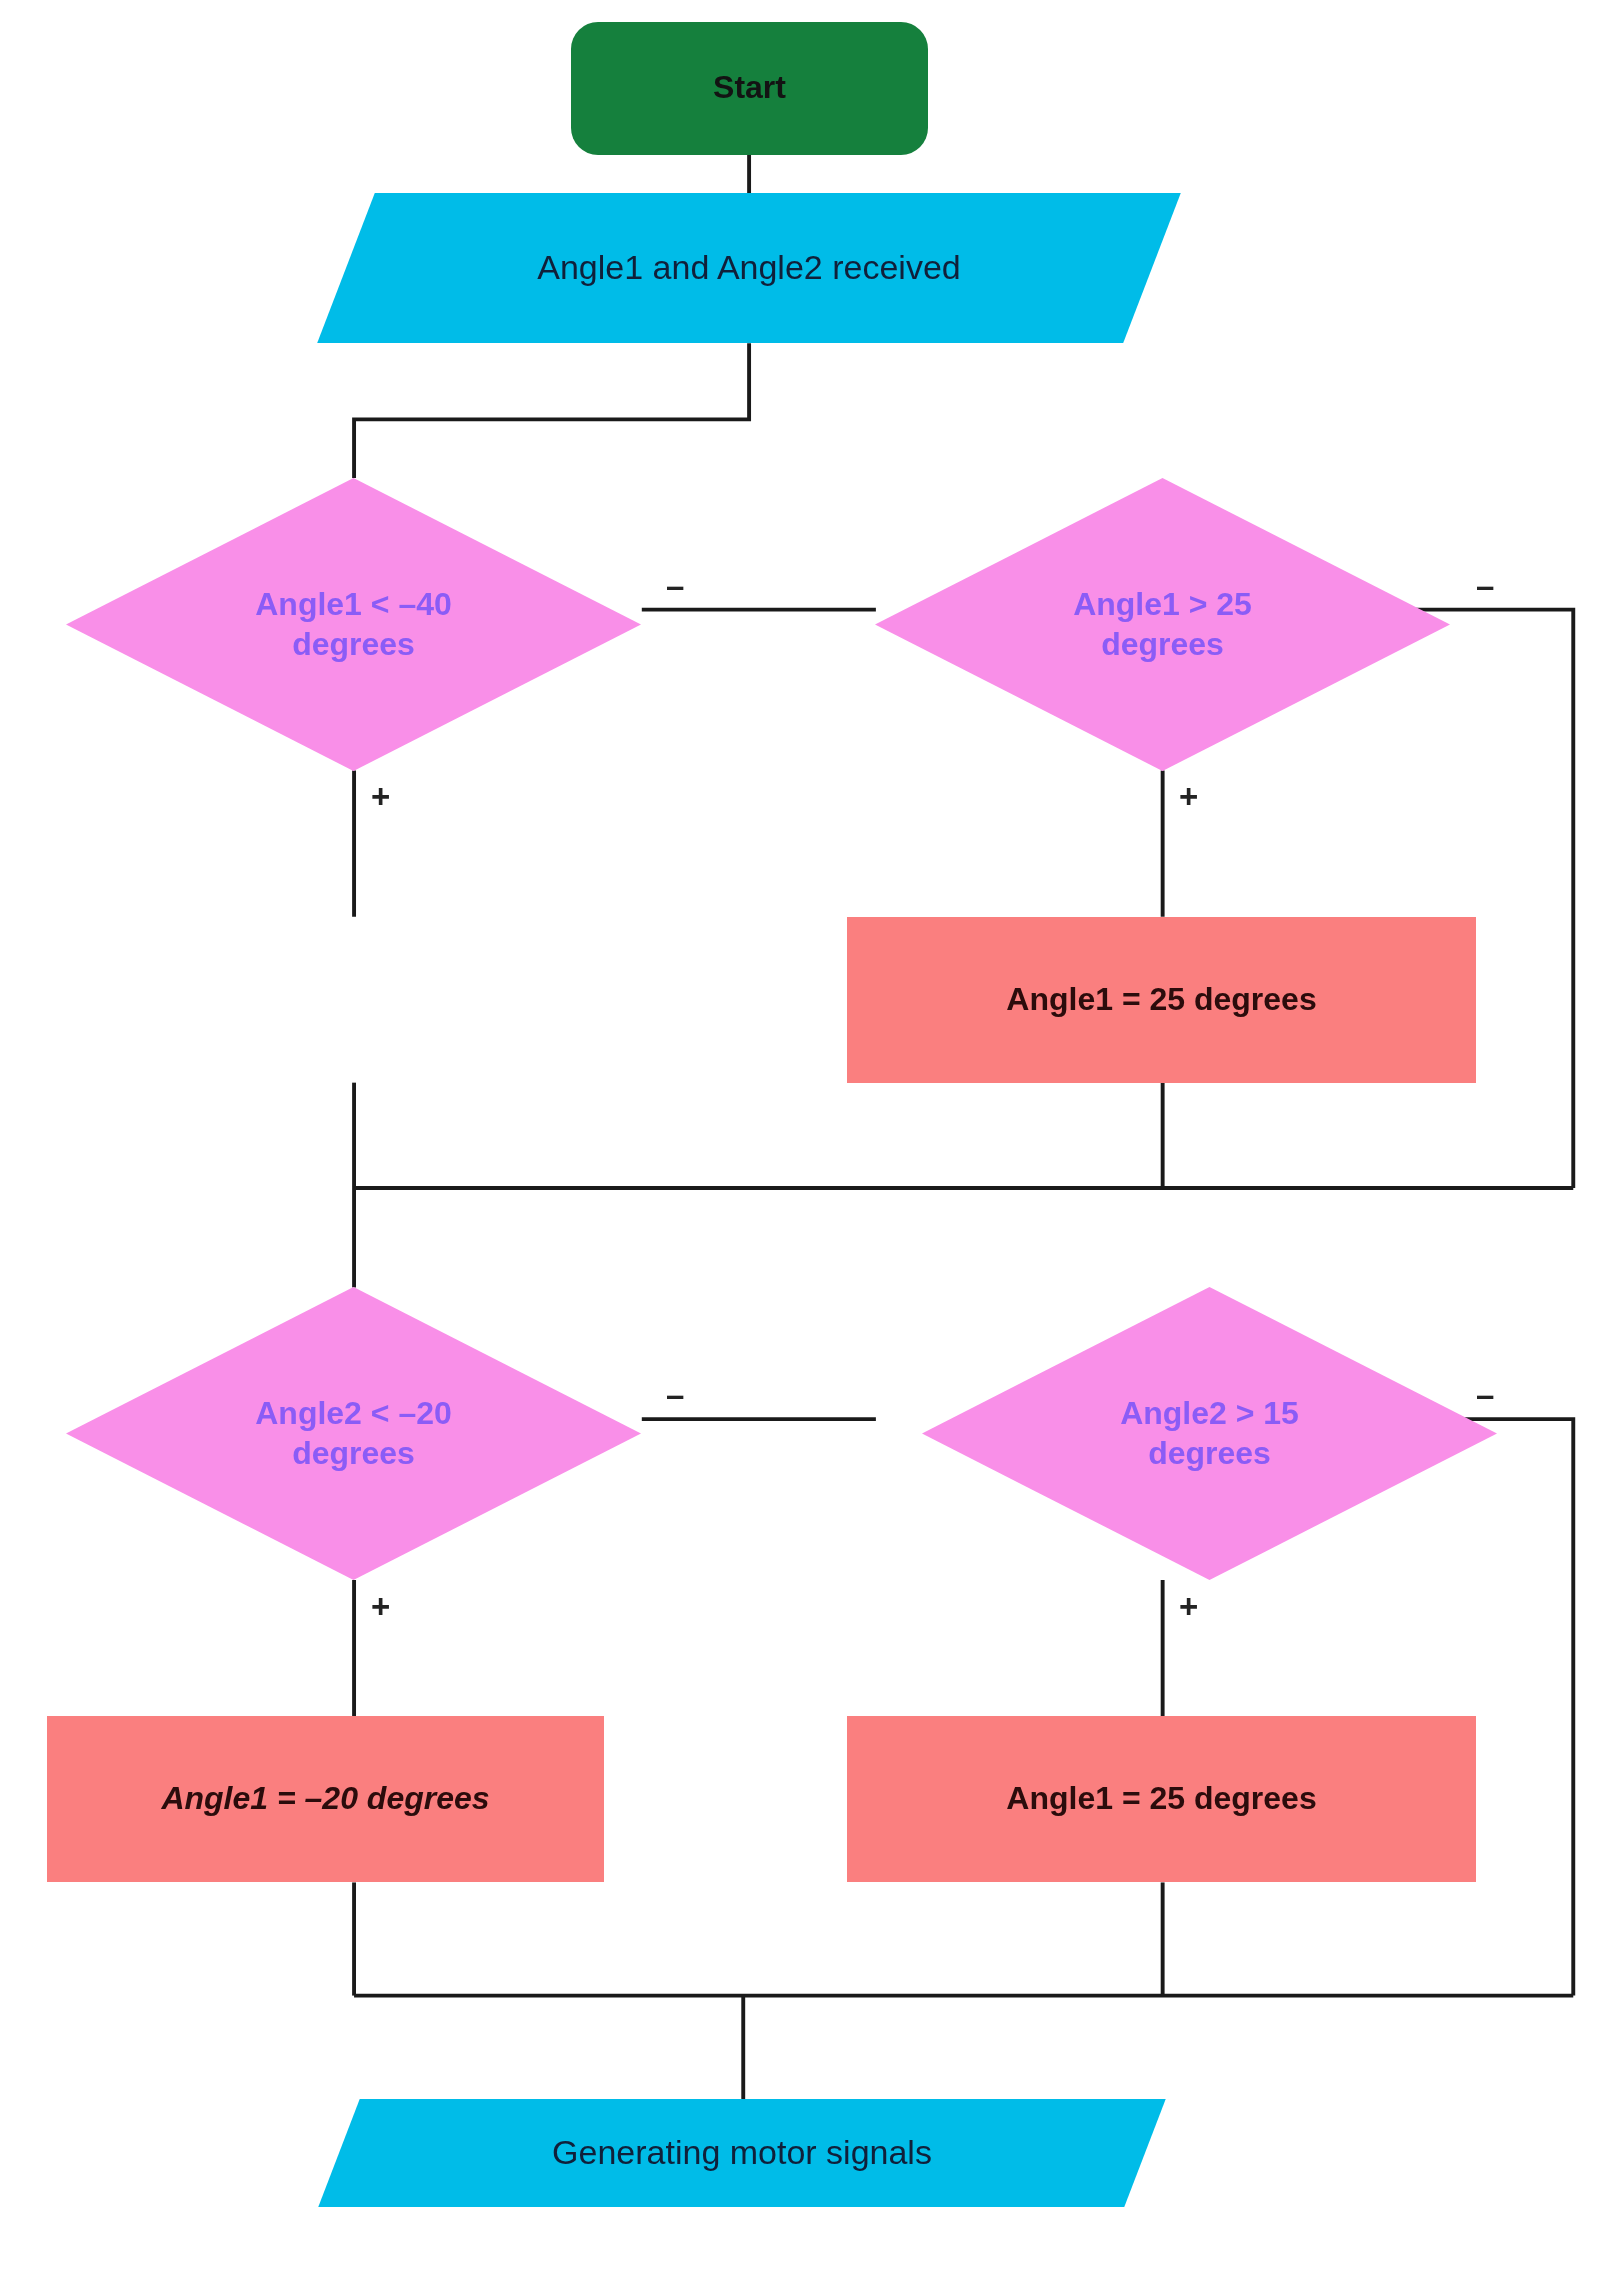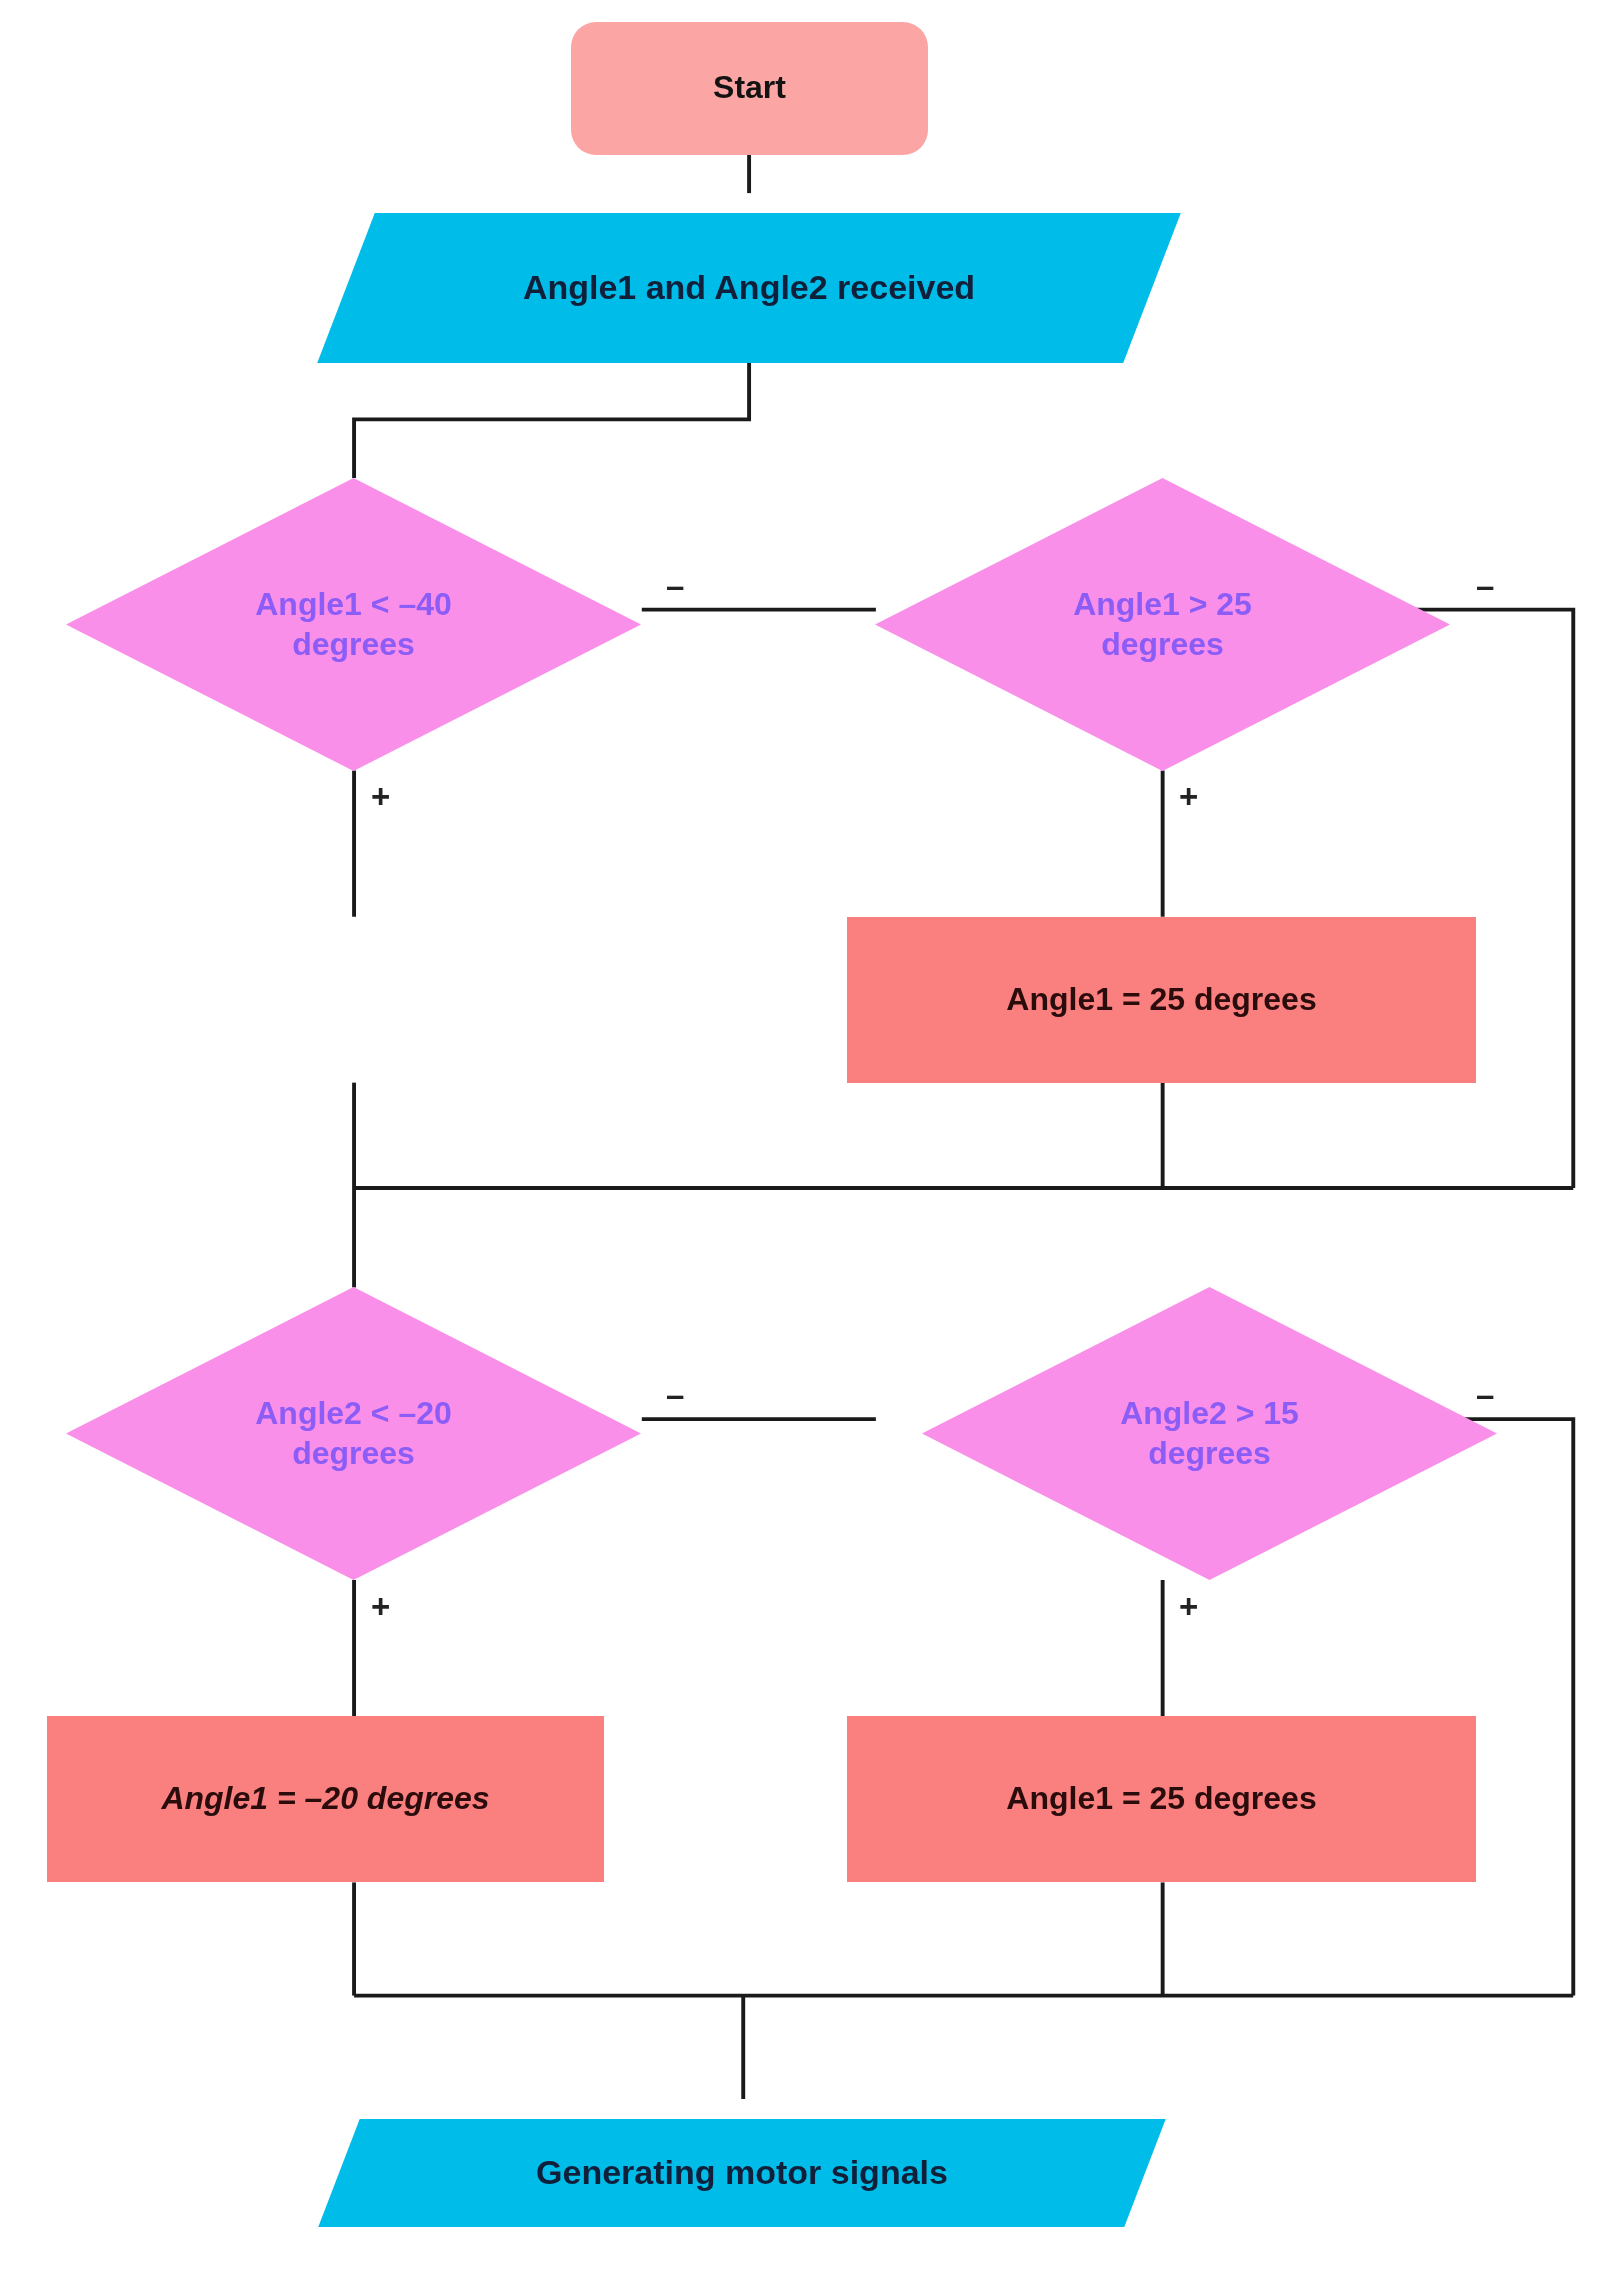--- a/index.html
+++ b/index.html
@@ -43,23 +43,22 @@
   .n-start {
     border-radius: 25px;
     font-size: 32px;
     font-weight: 600;
     color: #131313;
   }
 
   
   .n-io {
     font-size: 34px;
-    font-weight: 700;
+    font-weight: 400;
     color: #10203a;
-    margin-top: 20px;
   }
   .n-io .skew {
     position: absolute;
     left: 0; top: 0;
     width: 100%;
     height: 100%;
     transform: skewX(-21deg);
     z-index: 0;
   }
   .n-io .label { position: relative; z-index: 1; }
@@ -152,21 +151,21 @@
   <span class="edge-label" style="left:1179px; top:780px;">+</span>
 
   <span class="edge-label" style="left:666px; top:1378px;">–</span>
 
   <span class="edge-label" style="left:371px; top:1590px;">+</span>
 
   <span class="edge-label" style="left:1476px; top:1378px;">–</span>
 
   <span class="edge-label" style="left:1179px; top:1590px;">+</span>
 
-  <div class="node n-start" style="left:571px; top:21.5px; width:357px; height:133px; background:#fca5a5;">
+  <div class="node n-start" style="left:571px; top:21.5px; width:357px; height:133px; background:#15803d;border-radius:27px;">
     <span class="label">Start</span>
   </div>
 
   <div class="node n-io" style="left:346px; top:193px; width:806px; height:150px;">
     <span class="skew" style="background:#00BCE8;"></span>
     <span class="label">Angle1 and Angle2 received</span>
   </div>
 
   <div class="node n-decision" style="left:66px; top:478px; width:575px; height:293px;">
     <svg class="dia" viewBox="0 0 590 300" preserveAspectRatio="none">

